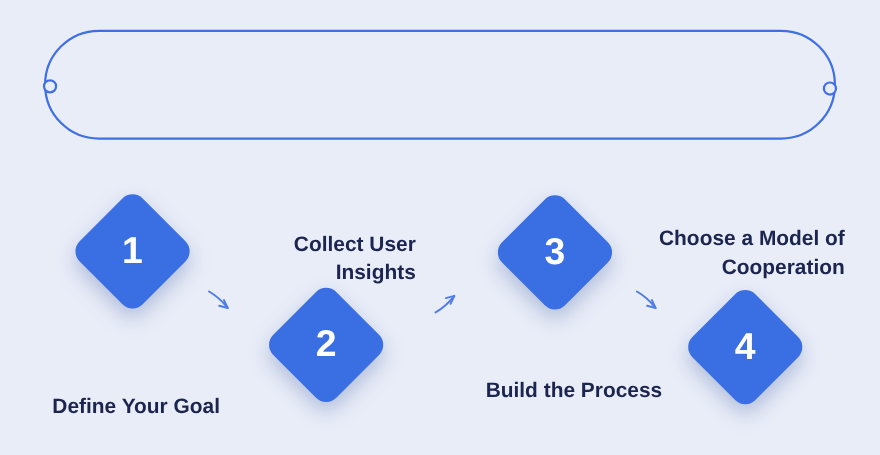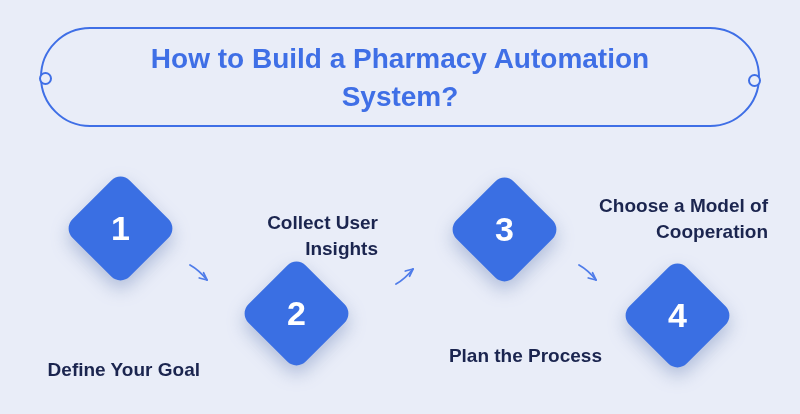--- a/index.html
+++ b/index.html
@@ -74,21 +74,21 @@
     text-align: right;
     font-size: 19px;
     line-height: 26px;
     font-weight: 700;
     color: var(--label-text, #1b254f);
     margin-top: 29px;
   }
   .l1 { left: 0px;   top: 328px; width: 200px; }
   .l2 { left: 222px; top: 181px; width: 156px; }
   .l3 { left: 402px; top: 314px; width: 200px; }
-  .l4 { left: 578px; top: 164px; width: 190px; }
+  .l4 { left: 578px; top: 176px; width: 190px; }
 
   
   .arrow {
     position: absolute;
     width: 26px; height: 24px;
   }
   .a1 { left: 186px; top: 262px; }
   .a2 { left: 392px; top: 263px; }
   .a3 { left: 575px; top: 262px; }
   .arrow path {
@@ -100,21 +100,20 @@
   }
 </style>
 </head>
 <body>
 
 <div class="canvas">
 
   <div class="header-pill">
     <span class="node-circle node-left"></span>
     <span class="node-circle node-right"></span>
-    <div class="title">How to Build a Pharmacy Automation System?</div>
   </div>
 
   <div class="diamond-wrap d1">
     <div class="diamond">
       <span class="num">1</span>
     </div>
   </div>
   <div class="step-label l1">Define Your Goal</div>
 
   <svg class="arrow a1" viewBox="0 0 26 24">
@@ -132,21 +131,21 @@
   <svg class="arrow a2" viewBox="0 0 26 24">
     <path d="M4 21 Q13 16 21 6"></path>
     <path d="M13.3 8 L21 6 L17.6 13.2"></path>
   </svg>
 
   <div class="diamond-wrap d3">
     <div class="diamond">
       <span class="num">3</span>
     </div>
   </div>
-  <div class="step-label l3">Plan the Process</div>
+  <div class="step-label l3">Build the Process</div>
 
   <svg class="arrow a3" viewBox="0 0 26 24">
     <path d="M4 3 Q13 8 21 18"></path>
     <path d="M13.3 16 L21 18 L17.6 10.8"></path>
   </svg>
 
   <div class="diamond-wrap d4">
     <div class="diamond">
       <span class="num">4</span>
     </div>

